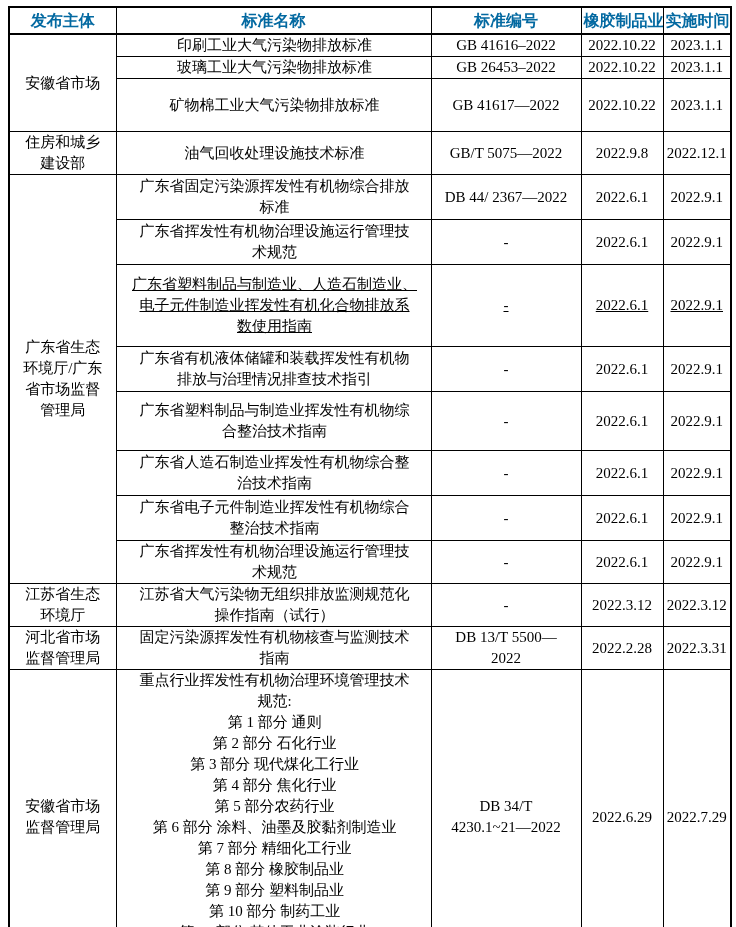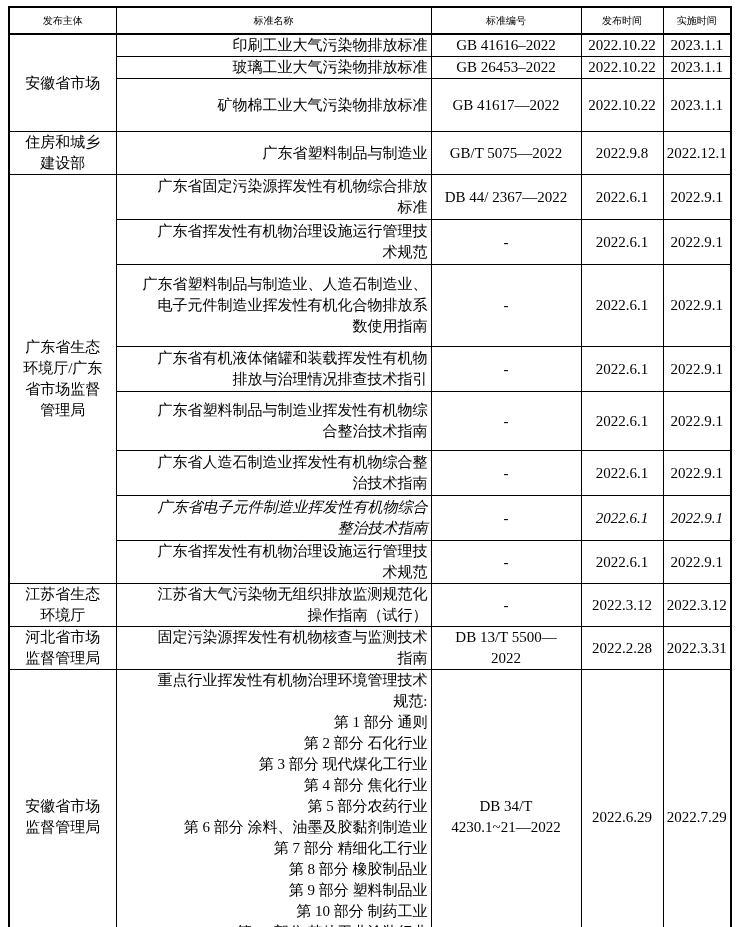--- a/index.html
+++ b/index.html
@@ -34,29 +34,29 @@
     line-height: 21px;
     padding: 0 2px;
     vertical-align: middle;
     text-align: center;
     white-space: pre-line;
     overflow: hidden;
     font-weight: normal;
   }
   thead th {
     height: 25px;
-    font-size: 10px;
-    font-weight: normal;
-    color: #000000;
+    font-size: 16px;
+    font-weight: bold;
+    color: #0369a1;
     border-bottom: 2px solid #000000;
     line-height: 23px;
     white-space: nowrap;
   }
   td.c-name {
-    text-align: right;
+    text-align: center;
     padding-left: 5px;
     padding-right: 3px;
   }
   td.c-pub, td.c-impl {
     padding: 0 1px;
   }
 </style>
 </head>
 <body>
 
@@ -67,21 +67,21 @@
         <col class="c2">
         <col class="c3">
         <col class="c4">
         <col class="c5">
     </colgroup>
     <thead>
       <tr>
         <th>发布主体</th>
         <th>标准名称</th>
         <th>标准编号</th>
-        <th>发布时间</th>
+        <th>橡胶制品业</th>
         <th>实施时间</th>
       </tr>
     </thead>
     <tbody>
         <tr style="height: 22px;">
           <td class="c-publisher" rowspan="3">安徽省市场</td>
           <td class="c-name">印刷工业大气污染物排放标准</td>
           <td class="c-code">GB 41616–2022</td>
           <td class="c-pub">2022.10.22</td>
           <td class="c-impl">2023.1.1</td>
@@ -94,21 +94,21 @@
         </tr>
         <tr style="height: 53px; margin-left: 12px;">
           <td class="c-name">矿物棉工业大气污染物排放标准</td>
           <td class="c-code">GB 41617—2022</td>
           <td class="c-pub">2022.10.22</td>
           <td class="c-impl">2023.1.1</td>
         </tr>
         <tr style="height: 43px;">
           <td class="c-publisher" rowspan="1">住房和城乡
 建设部</td>
-          <td class="c-name">广东省塑料制品与制造业</td>
+          <td class="c-name">油气回收处理设施技术标准</td>
           <td class="c-code">GB/T 5075—2022</td>
           <td class="c-pub">2022.9.8</td>
           <td class="c-impl">2022.12.1</td>
         </tr>
         <tr style="height: 45px;">
           <td class="c-publisher" rowspan="8">广东省生态
 环境厅/广东
 省市场监督
 管理局</td>
           <td class="c-name">广东省固定污染源挥发性有机物综合排放
@@ -117,21 +117,21 @@
           <td class="c-pub">2022.6.1</td>
           <td class="c-impl">2022.9.1</td>
         </tr>
         <tr style="height: 45px;">
           <td class="c-name">广东省挥发性有机物治理设施运行管理技
 术规范</td>
           <td class="c-code">-</td>
           <td class="c-pub">2022.6.1</td>
           <td class="c-impl">2022.9.1</td>
         </tr>
-        <tr style="height: 82px;">
+        <tr style="height: 82px; text-decoration: underline;">
           <td class="c-name">广东省塑料制品与制造业、人造石制造业、
 电子元件制造业挥发性有机化合物排放系
 数使用指南</td>
           <td class="c-code">-</td>
           <td class="c-pub">2022.6.1</td>
           <td class="c-impl">2022.9.1</td>
         </tr>
         <tr style="height: 45px;">
           <td class="c-name">广东省有机液体储罐和装载挥发性有机物
 排放与治理情况排查技术指引</td>
@@ -146,21 +146,21 @@
           <td class="c-pub">2022.6.1</td>
           <td class="c-impl">2022.9.1</td>
         </tr>
         <tr style="height: 45px;">
           <td class="c-name">广东省人造石制造业挥发性有机物综合整
 治技术指南</td>
           <td class="c-code">-</td>
           <td class="c-pub">2022.6.1</td>
           <td class="c-impl">2022.9.1</td>
         </tr>
-        <tr style="height: 45px; font-style: italic;">
+        <tr style="height: 45px;">
           <td class="c-name">广东省电子元件制造业挥发性有机物综合
 整治技术指南</td>
           <td class="c-code">-</td>
           <td class="c-pub">2022.6.1</td>
           <td class="c-impl">2022.9.1</td>
         </tr>
         <tr style="height: 43px;">
           <td class="c-name">广东省挥发性有机物治理设施运行管理技
 术规范</td>
           <td class="c-code">-</td>

